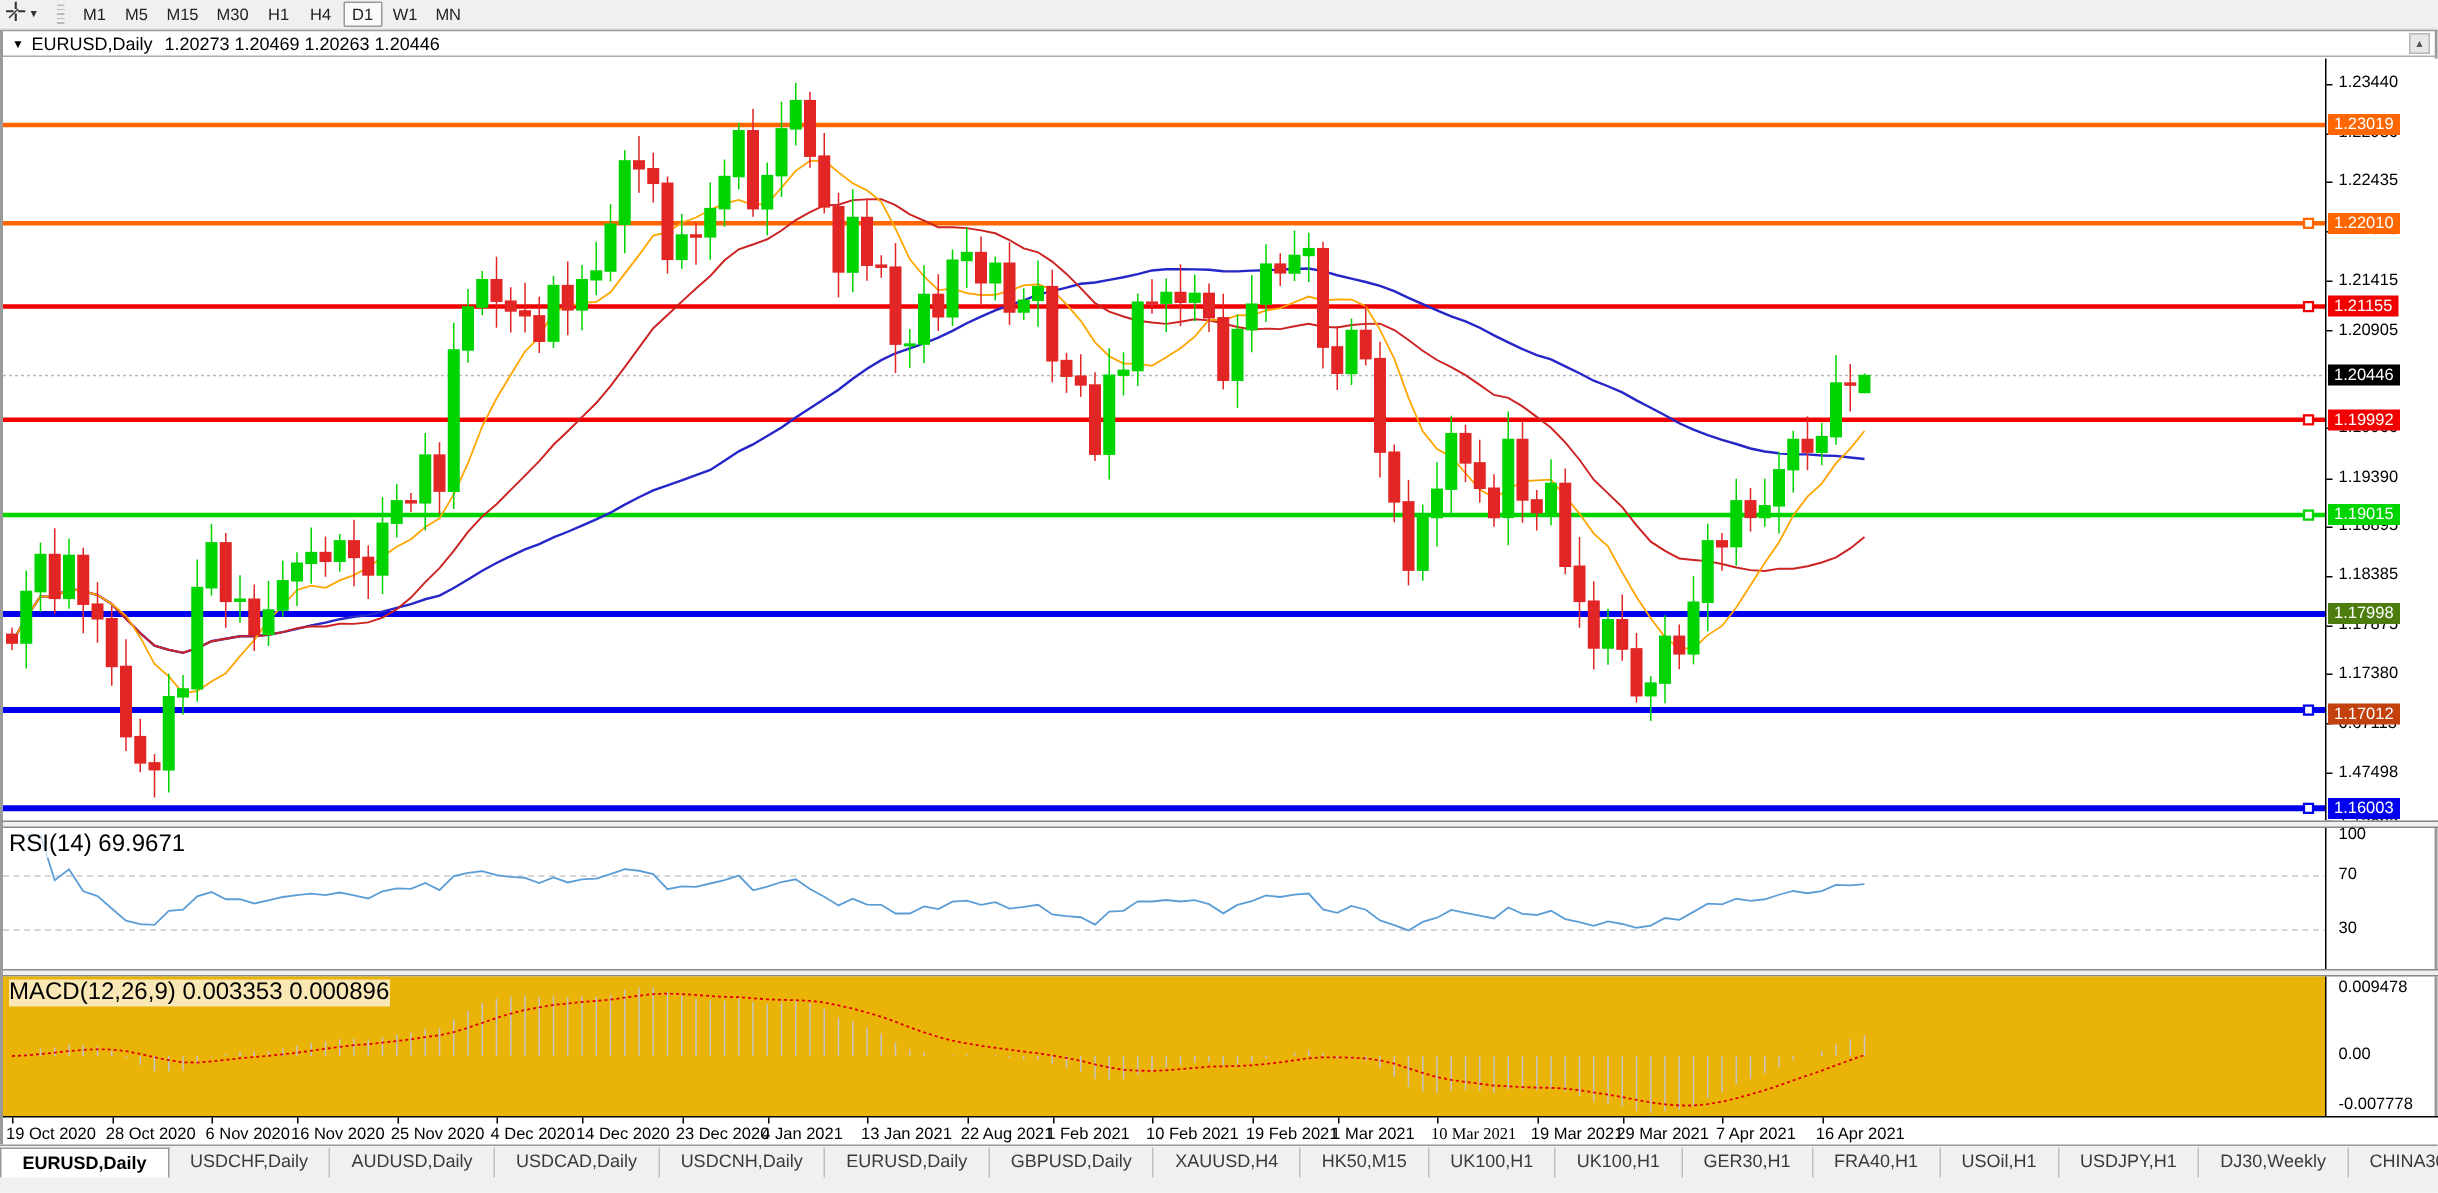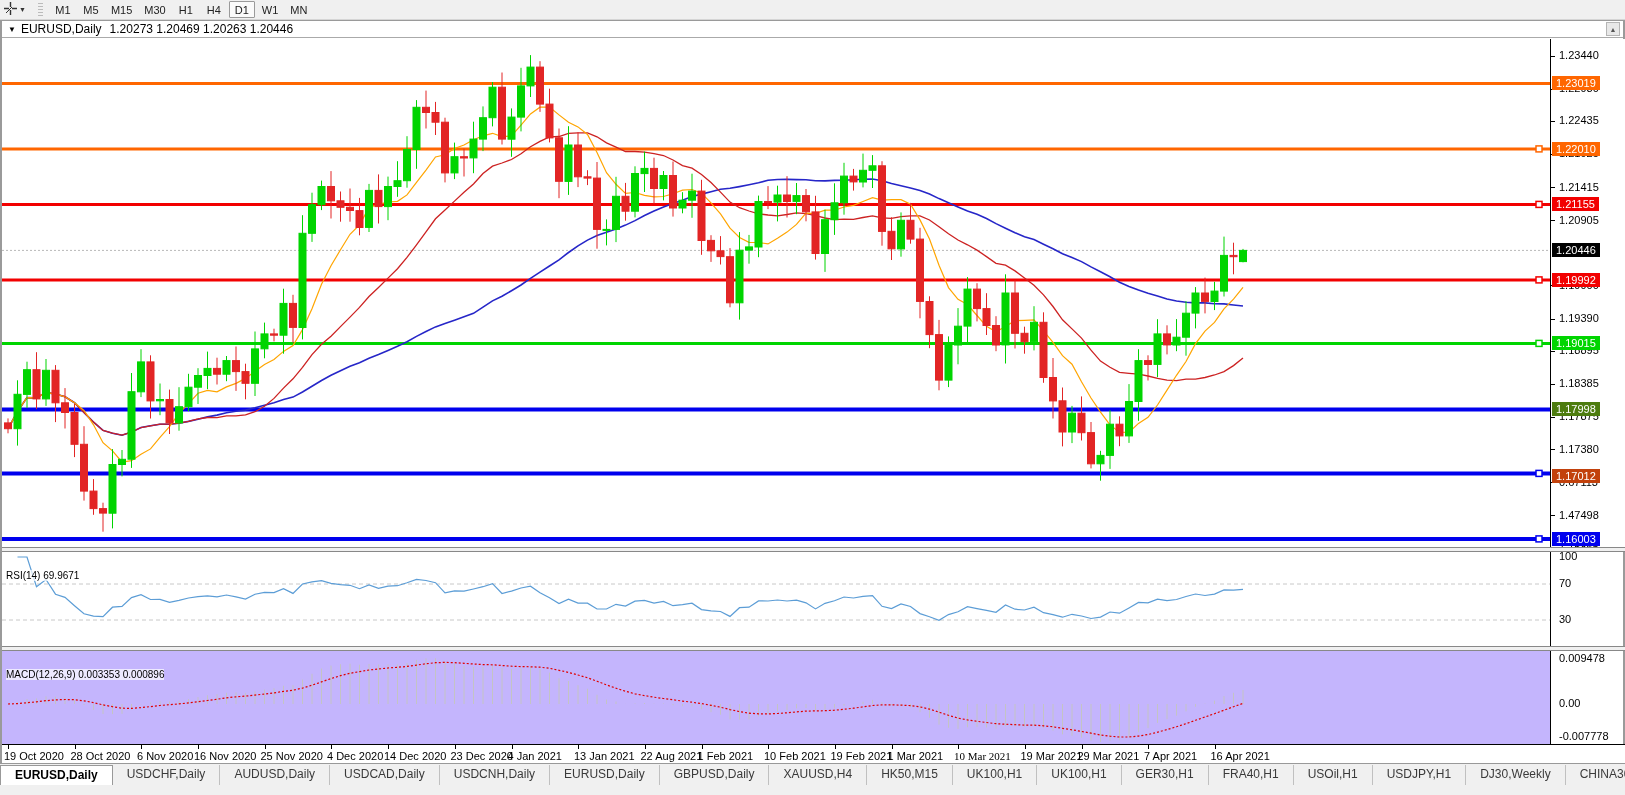--- a/index.html
+++ b/index.html
@@ -32,24 +32,24 @@
                 border-left:1px solid #000; font-size:11px; }
   .ptick-label { position:absolute; left:8px; white-space:nowrap; }
   .ptick-dash { position:absolute; left:0; width:4px; height:1px; background:#000; }
   .level-badge { position:absolute; left:1px; height:14px; line-height:14px; padding:0 4px;
                  font-size:11px; color:#fff; white-space:nowrap; }
 
   .splitter { position:absolute; left:0; width:1625px; height:5px; background:#f0f0f0;
               border-top:1px solid #888; border-bottom:1px solid #888; }
 
   #rsi-pane  { position:absolute; top:531px; left:0; width:1548px; height:94px; background:#fff; overflow:hidden; }
-  #macd-pane { position:absolute; top:630px; left:0; width:1548px; height:93px; background:#c4b5fd; overflow:hidden; }
+  #macd-pane { position:absolute; top:630px; left:0; width:1548px; height:93px; background:#eab308; overflow:hidden; }
   #rsi-axis  { position:absolute; top:531px; left:1548px; width:77px; height:94px; border-left:1px solid #000; font-size:11px; }
   #macd-axis { position:absolute; top:630px; left:1548px; width:77px; height:93px; border-left:1px solid #000; font-size:11px; }
-  .ind-label { position:absolute; top:18px; left:4px; font-size:10px; background:rgba(255,255,255,.7); z-index:5; }
+  .ind-label { position:absolute; top:2px; left:4px; font-size:16px; background:rgba(255,255,255,.7); z-index:5; }
 
   #xaxis { position:absolute; top:723px; left:0; width:1625px; height:20px; background:#fff; border-top:1px solid #000; }
   .xtick { position:absolute; top:0; width:1px; height:4px; background:#000; }
   .xlabel { position:absolute; top:5px; font-size:11px; white-space:nowrap; }
 
   
   #tabbar { position:absolute; top:763px; left:0; width:1625px; height:22px; background:#f0f0f0;
             border-top:1px solid #999; display:flex; align-items:flex-end; font-size:12px; }
   .tab { height:20px; line-height:19px; padding:0 14px; color:#3a3a3a; white-space:nowrap;
          border-right:1px solid #c0c0c0; }

